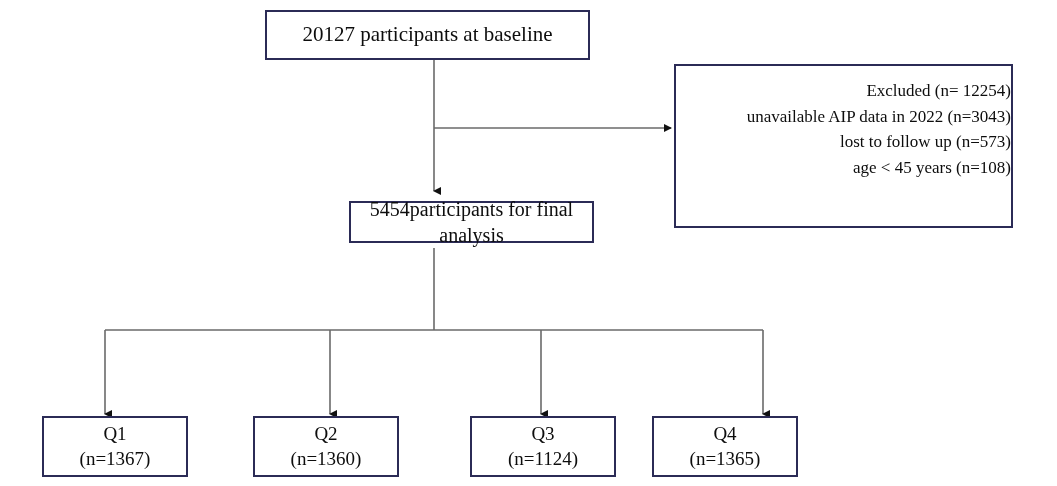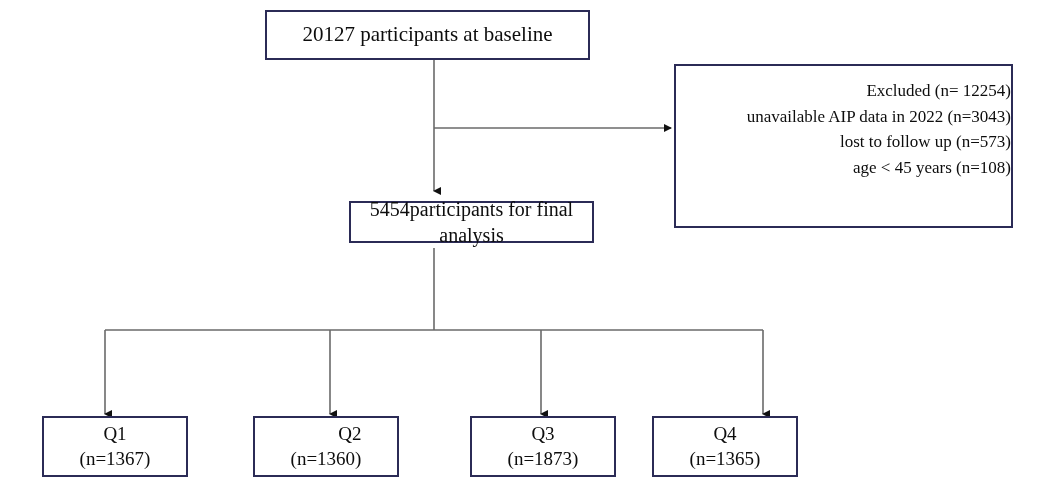--- a/index.html
+++ b/index.html
@@ -95,21 +95,21 @@
   
   .quartile {
     top: 416px;
     width: 146px;
     height: 61px;
   }
   .quartile .node-text {
     font-size: 19px;
   }
   #node-q1 { left: 42px; }
-  #node-q2 { left: 253px; text-align: right; }
+  #node-q2 { left: 253px; }
   #node-q3 { left: 470px; }
   #node-q4 { left: 652px; }
 </style>
 </head>
 <body>
 
 <div id="canvas">
 
   <svg id="connectors" viewBox="0 0 1057 486" width="1057" height="486" xmlns="http://www.w3.org/2000/svg">
     <defs>
@@ -158,21 +158,21 @@
 (n=1367)</span>
   </div>
 
   <div class="node quartile" id="node-q2">
     <span class="node-text">Q2
 (n=1360)</span>
   </div>
 
   <div class="node quartile" id="node-q3">
     <span class="node-text">Q3
-(n=1873)</span>
+(n=1124)</span>
   </div>
 
   <div class="node quartile" id="node-q4">
     <span class="node-text">Q4
 (n=1365)</span>
   </div>
 
 </div>
 
 </body></html>

